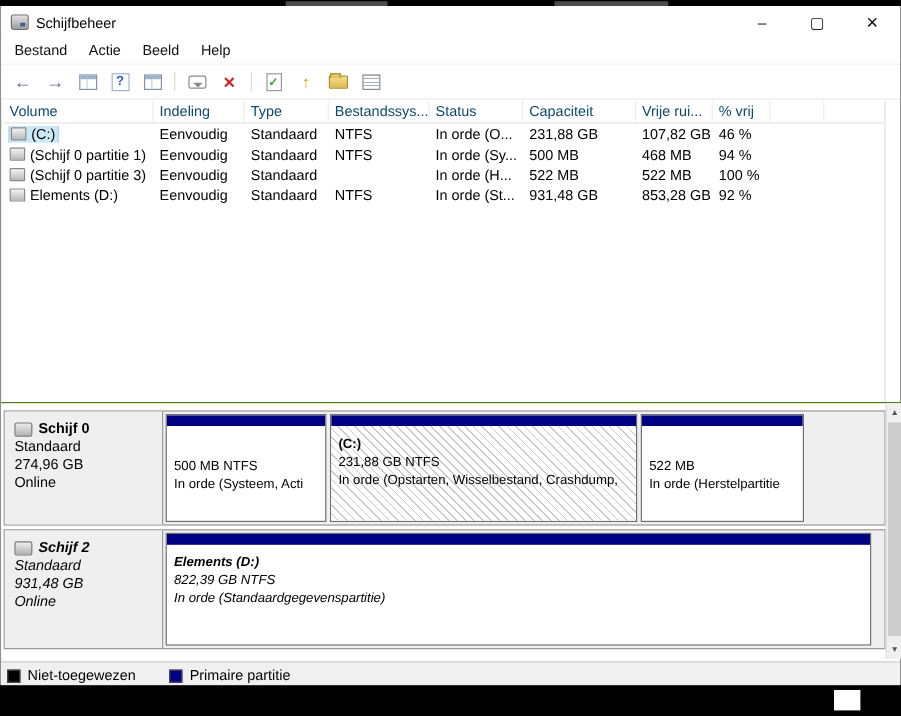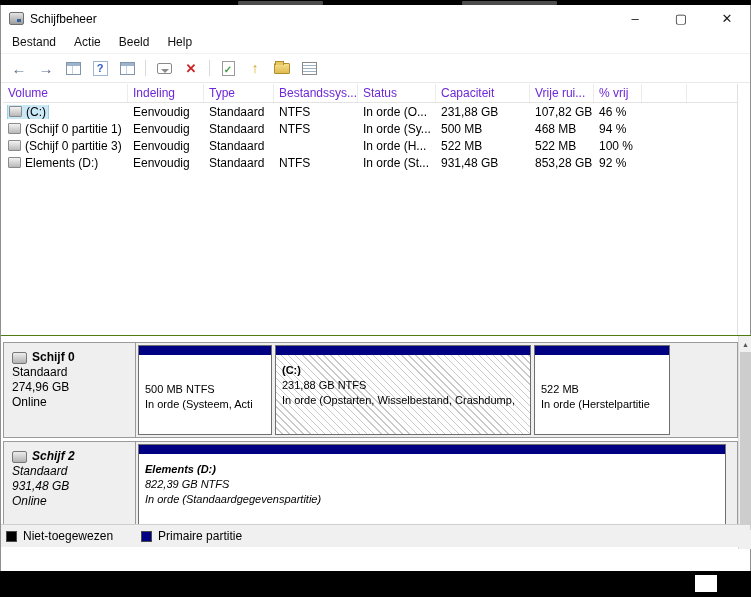--- a/index.html
+++ b/index.html
@@ -53,21 +53,21 @@
   .folder::before { content:""; position:absolute; top:-3px; left:0; width:7px; height:3px; background:#e8c862; border:1px solid #b08e2e; border-bottom:none; }
   .list-ico { width:15px; height:13px; border:1px solid #8a8a8a; background:
       repeating-linear-gradient(#fff 0 2px, #9fb0c2 2px 3px); }
 
   
   .listview { position:absolute; top:79px; left:2px; width:735px; height:251px; background:#fff;
               border-right:1px solid #e0e0e0; font-size:12px; }
   .lv-header, .lv-row { display:grid;
       grid-template-columns:125px 76px 70px 84px 78px 94px 64px 48px 45px auto; }
   .lv-header { height:19px; border-bottom:1px solid #e3e3e3; }
-  .hcell { padding:2px 0 0 5px; border-right:1px solid #ececec; color:#6d28d9; white-space:nowrap; overflow:hidden; }
+  .hcell { padding:2px 0 0 5px; border-right:1px solid #ececec; color:#0c4a6e; white-space:nowrap; overflow:hidden; }
   .lv-row { height:17px; align-items:center; }
   .cell { padding-left:5px; white-space:nowrap; overflow:hidden; color:#000; }
   .vol-icon { display:inline-block; width:13px; height:11px; background:linear-gradient(#f3f3f3,#b8b8b8);
               border:1px solid #8a8a8a; border-radius:1px; margin-right:4px; vertical-align:-1px; }
   .sel { background:#cbe8f6; outline:1px solid #9bcfe8; padding:0 2px 1px 1px; }
 
   
   .graphpane { position:absolute; top:330px; left:0; width:751px; height:213px; background:#fff;
                border-top:1px solid #4d7c0f; }
   .disk-row { position:absolute; left:2px; width:735px; border:1px solid #9a9a9a; background:#efefef; display:flex; }
@@ -87,21 +87,21 @@
   .pt-title { font-weight:bold; }
 
   
   .vscroll { position:absolute; top:0; right:0; width:14px; height:213px; background:#f0f0f0; border-left:1px solid #dcdcdc; }
   .vs-btn { position:absolute; left:0; width:13px; height:14px; display:flex; align-items:center; justify-content:center;
             font-size:7px; color:#555; }
   .vs-btn.up { top:1px; } .vs-btn.down { bottom:1px; }
   .vs-thumb { position:absolute; left:1px; top:16px; width:11px; height:178px; background:#cdcdcd; }
 
   
-  .legend { position:absolute; top:519px; left:0; right:0; height:23px; background:#f0f0f0;
+  .legend { position:absolute; top:546px; left:0; right:0; height:23px; background:#f0f0f0;
             border-top:1px solid #cfcfcf; display:flex; align-items:center; padding-left:5px; font-size:12px; }
   .swatch { width:11px; height:11px; border:1px solid #4a4a4a; display:inline-block; margin-right:6px; flex:0 0 auto; }
   .legend-item { display:flex; align-items:center; }
   .legend-item + .legend-item { margin-left:28px;justify-content:center; }
 
   
   .bottom-strip { position:absolute; top:571px; left:0; width:751px; height:26px; background:#000; }
   .bottom-box { position:absolute; left:695px; top:4px; width:22px; height:17px; background:#fff; }
 </style>
 </head>

